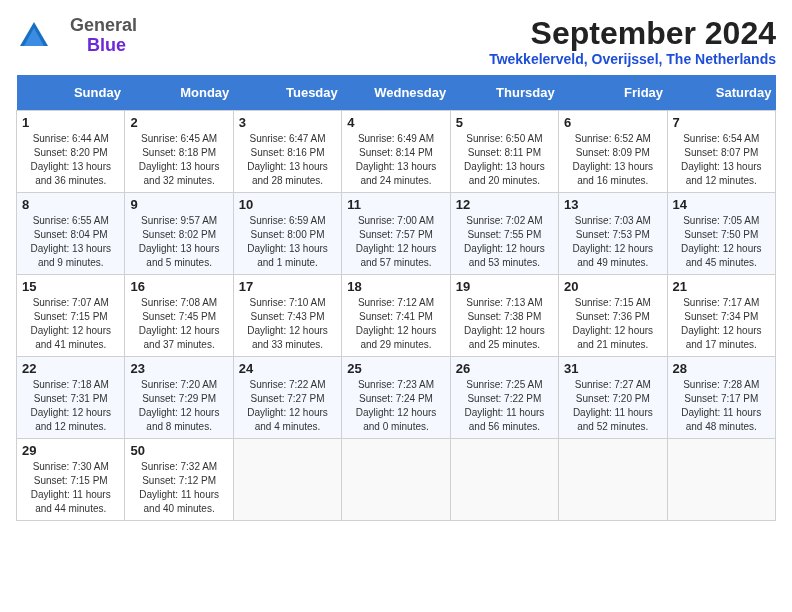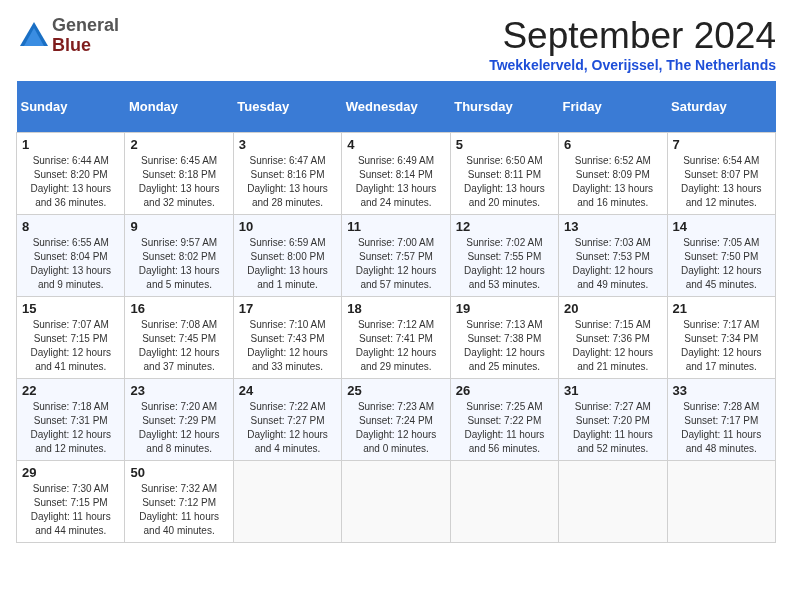--- a/index.html
+++ b/index.html
@@ -12,57 +12,57 @@
     }
     .header-area {
       display: flex;
       align-items: flex-start;
       justify-content: space-between;
       margin-bottom: 8px;
     }
     .logo {
       display: flex;
       align-items: center;
-      gap: 0;
+      gap: 18px;
     }
     .logo-text {
       font-size: 18px;
       font-weight: bold;
       line-height: 1.1;
     }
     .logo-text .general { color: #555; }
-    .logo-text .blue { color: #7f1d1d; }
+    .logo-text .blue { color: #6d28d9; margin-left: 17px; }
     .logo-icon {
       width: 36px;
       height: 36px;
     }
     .title-area {
       text-align: right;
     }
     .month-title {
-      font-size: 37px;
-      font-weight: normal;
+      font-size: 32px;
+      font-weight: bold;
       color: #222;
       line-height: 1.1;
     }
     .subtitle {
       font-size: 14px;
       color: #1d4ed8;
       font-weight: bold;
     }
     table {
       width: 100%;
       border-collapse: collapse;
       font-size: 11px;
     }
     thead th {
       background: #3a7bd5;
       color: #fff;
-      padding: 18px 4px;
-      text-align: left;
+      padding: 10px 4px;
+      text-align: right;
       font-size: 13px;
       font-weight: bold;
     }
     tbody tr {
       vertical-align: top;
     }
     tbody td {
       border: 1px solid #d0d0d0;
       padding: 4px 5px;
       width: calc(100% / 7);
@@ -312,21 +312,21 @@
 and 56 minutes.</div>
         </td>
         <td>
           <span class="day-num">31</span>
           <div class="day-info">Sunrise: 7:27 AM
 Sunset: 7:20 PM
 Daylight: 11 hours
 and 52 minutes.</div>
         </td>
         <td>
-          <span class="day-num">33</span>
+          <span class="day-num">28</span>
           <div class="day-info">Sunrise: 7:28 AM
 Sunset: 7:17 PM
 Daylight: 11 hours
 and 48 minutes.</div>
         </td>
       </tr>
       <tr>
         <td>
           <span class="day-num">29</span>
           <div class="day-info">Sunrise: 7:30 AM

